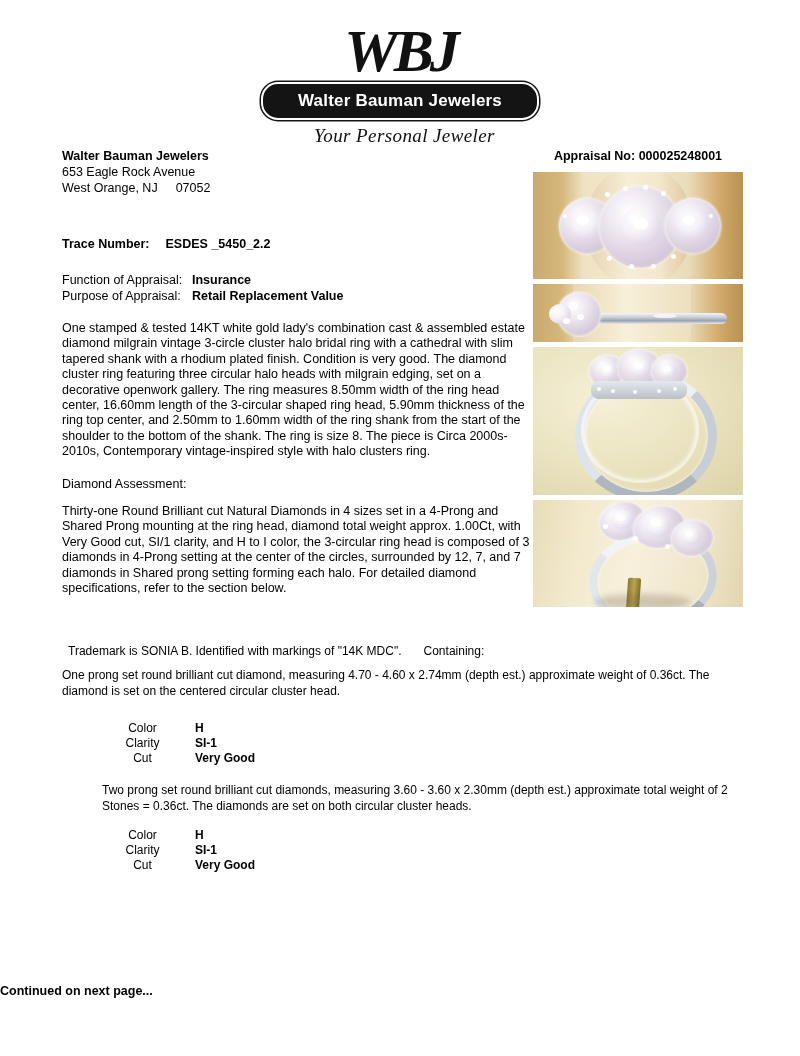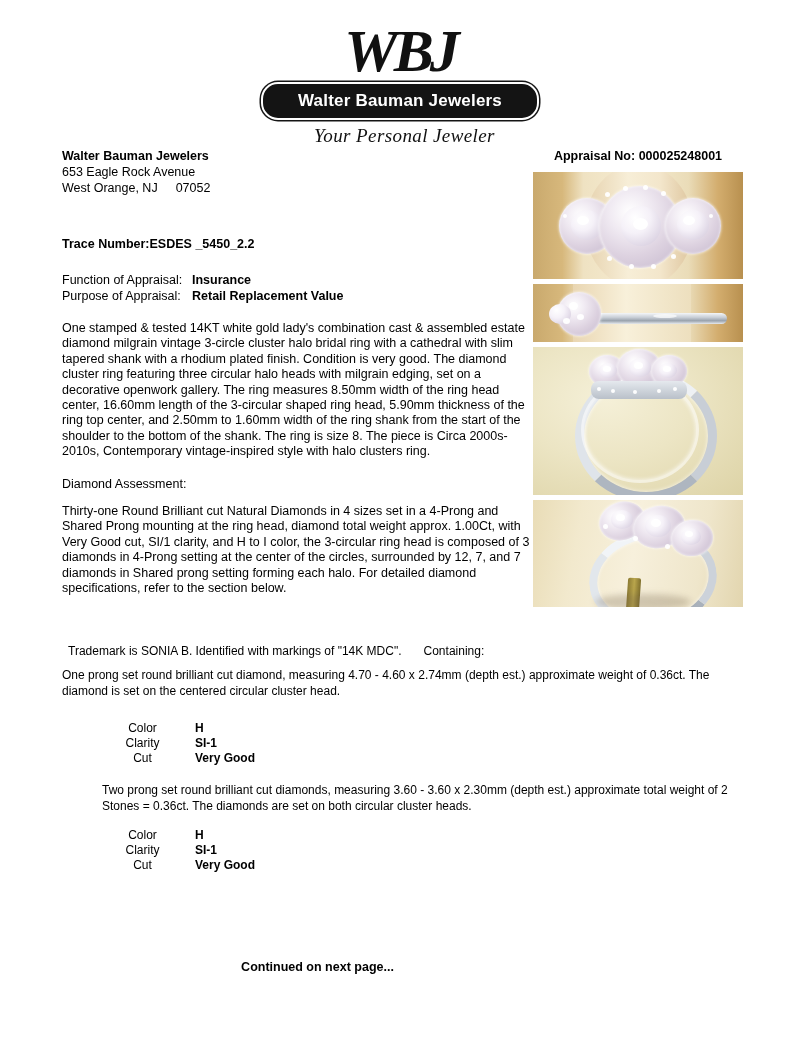--- a/index.html
+++ b/index.html
@@ -83,21 +83,21 @@
     line-height: 16px;
   }
   .zip-gap { display: inline-block; width: 18px; }
 
   .trace-row {
     margin-top: 40px;
     font-size: 12.5px;
     line-height: 17px;
   }
   .trace-label { font-weight: bold; }
-  .trace-value { font-weight: bold; }
+  .trace-value { font-weight: bold; margin-left: 16px; }
 
   .purpose-block {
     margin-top: 20px;
     font-size: 12.5px;
     line-height: 15.5px;
   }
   .pr-row { display: flex; }
   .pr-label { width: 130px; }
   .pr-value { font-weight: bold; }
 
@@ -139,23 +139,22 @@
   .spec-table.t1 { top: 721px; }
   .spec-table.t2 { top: 828px; }
   .spec-row { display: flex; text-align: center; }
   .spec-key { width: 105px; }
   .spec-val { font-weight: bold; }
 
   
   .footer {
     position: absolute;
     left: 0;
-    top: 960px;
+    top: 984px;
     width: 635px;
-    text-align: center;
     font-size: 12.5px;
     font-weight: bold;
   }
 
   
   .appraisal-no {
     position: absolute;
     left: 533px;
     top: 149px;
     width: 210px;

